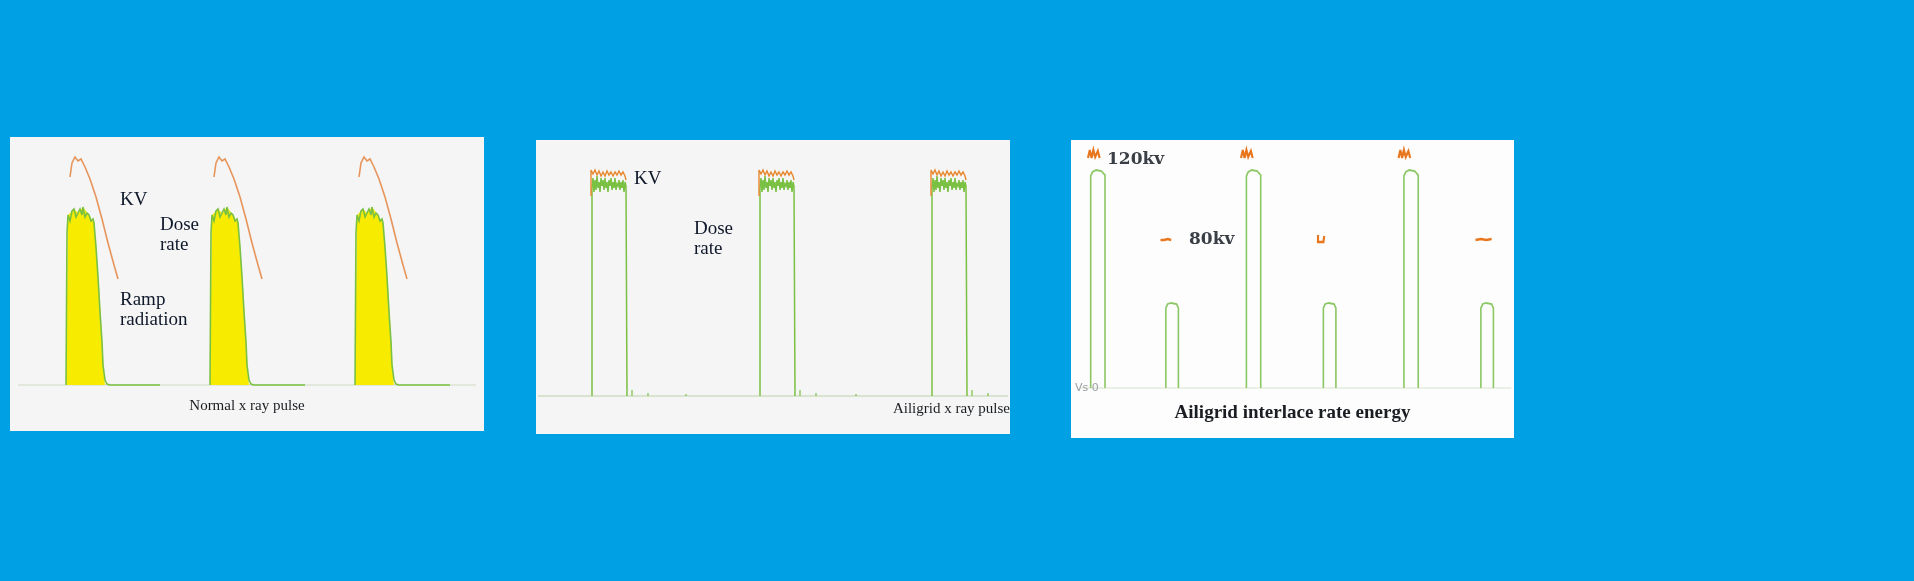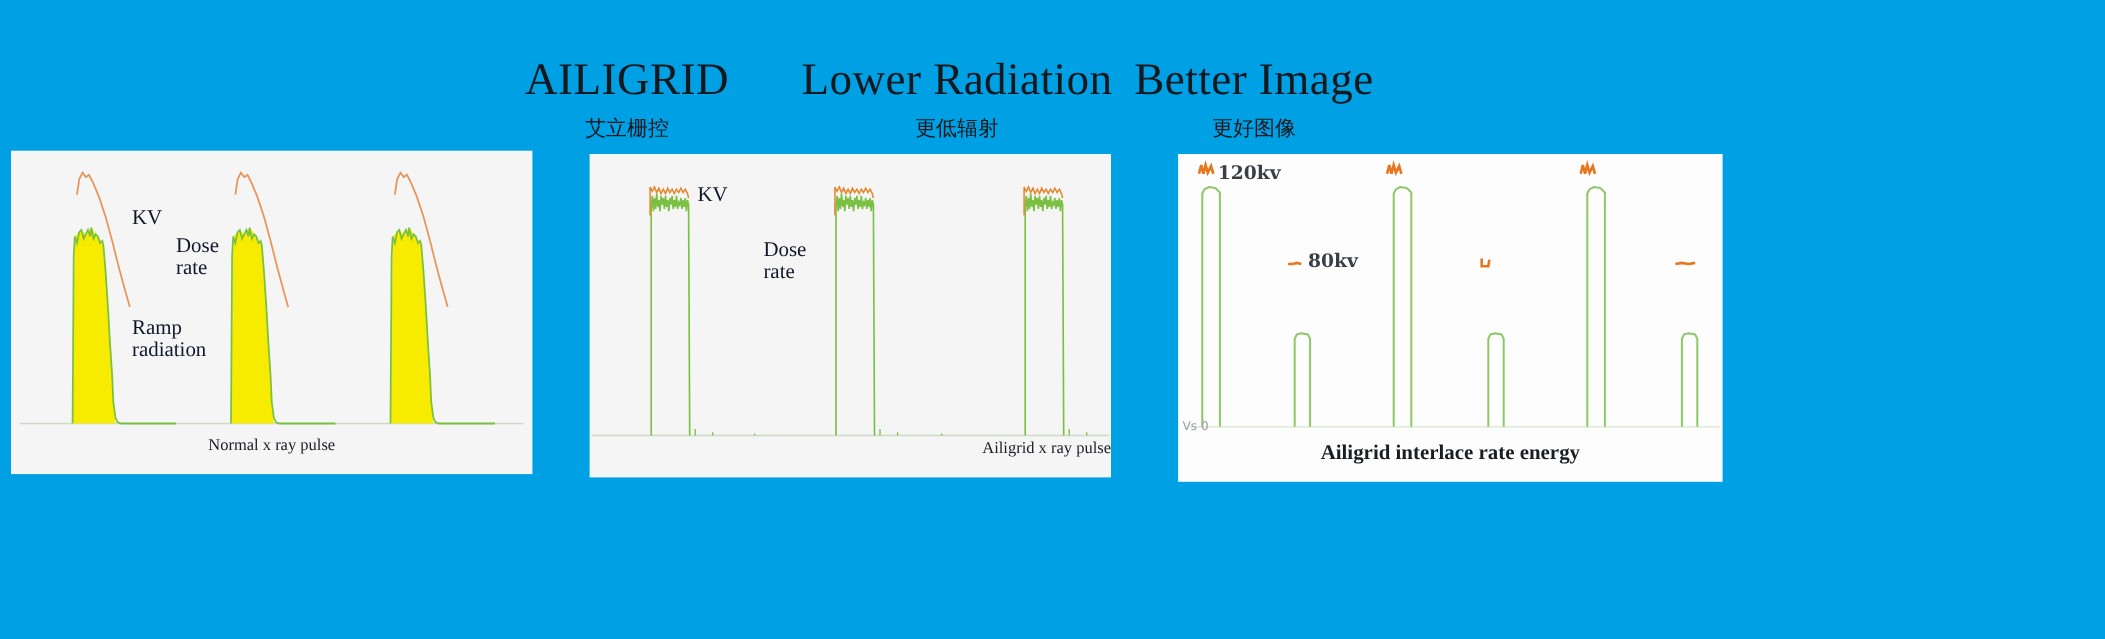--- a/index.html
+++ b/index.html
@@ -31,21 +31,21 @@
   #hg2{left:880px;top:26px;width:520px;}
 
   
   .panel{
     position:absolute;
     background:#f4f5f4;
     overflow:hidden;
   }
   #panel0{left:10px;top:137px;width:474px;height:294px;}
   #panel1{left:536px;top:140px;width:474px;height:294px;}
-  #panel2{left:1071px;top:140px;width:495px;height:298px;background:#fdfdfd;}
+  #panel2{left:1071px;top:140px;width:443px;height:298px;background:#fdfdfd;}
 
   .plot{position:absolute;left:0;top:0;width:100%;height:100%;}
   .plot svg{display:block;width:100%;height:100%;}
 
   .caption{
     position:absolute;left:0;bottom:0;width:100%;
     text-align:center;
     font-family:"Liberation Serif", serif;
     font-size:15px;color:#1a1d22;
     padding-bottom:8px;
@@ -85,38 +85,20 @@
     font-family:"DejaVu Sans", sans-serif;
     font-size:11px;color:#9aa0a6;white-space:nowrap;
   }
   .p2-axis{left:4px;bottom:44px;}
 </style>
 </head>
 <body style="background: rgb(0, 160, 228);">
 
 <div id="stage">
 
-  <div class="header">
-
-    <div class="hgroup" id="hg0">
-      <div class="htitle">AILIGRID</div>
-      <div class="hsub">艾立栅控</div>
-    </div>
-
-    <div class="hgroup" id="hg1">
-      <div class="htitle">Lower Radiation</div>
-      <div class="hsub">更低辐射</div>
-    </div>
-
-    <div class="hgroup" id="hg2">
-      <div class="htitle">Better Image</div>
-      <div class="hsub">更好图像</div>
-    </div>
-
-  </div>
 
   <div class="panel" id="panel0">
     <div class="plot">
       <svg viewBox="0 0 474 294" preserveAspectRatio="none">
 
         <line x1="8" y1="248" x2="466" y2="248" stroke="#cfdcc4" stroke-width="1.2"></line>
 
         <path fill="#f7ec00" stroke="none" d="M56,248 L58,78 L64,72 L68,76 L73,70 L79,78 L84,86 L86,110 L89,150 L92,200 L94,240 L95,248 Z"></path>
 
         <path fill="none" stroke="#7ac143" stroke-width="1.6" d="M56,248 L57,96 L58,78 L60,84 L62,74 L64,72 L66,80 L68,76 L70,72 L72,78 L73,70 L75,80 L77,76 L79,78 L81,84 L83,82 L84,86 L86,110 L88,140 L90,175 L92,205 L93,228 L95,243 L97,247 L100,248 L150,248"></path>

